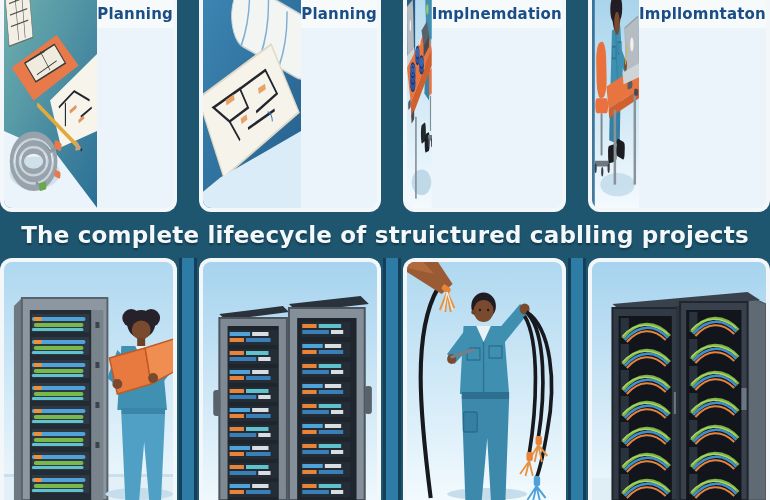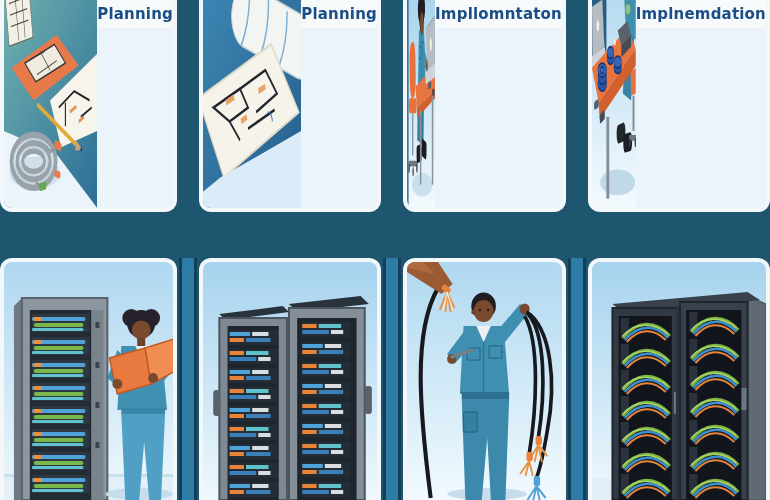--- a/index.html
+++ b/index.html
@@ -94,20 +94,74 @@
         <path d="M112,96 a8,8 0 0 1 8,8" stroke="#3E79B8" stroke-width="1.5" fill="none"></path>
         <path d="M40,88 l14,-5 M96,78 l12,-4 M66,104 l10,-4" stroke="#E8A468" stroke-width="5" fill="none"></path>
         <polygon points="30,152 170,112 170,178 0,178 0,164" fill="#D9ECF7"></polygon>
       </svg>
       <div class="panel-label">Planning</div>
     </div>
 
     <div class="card card-top">
       <svg class="scene" viewBox="0 0 170 178" preserveAspectRatio="none">
         <defs>
+          <linearGradient id="t4bg" x1="0" y1="0" x2="0" y2="1">
+            <stop offset="0" stop-color="#B6DBF0"></stop>
+              <stop offset="1" stop-color="#F4FAFE"></stop>
+          </linearGradient>
+        </defs>
+        <rect width="170" height="178" fill="url(#t4bg)"></rect>
+        <rect x="0" y="0" width="56" height="50" fill="#275C84"></rect>
+        <ellipse cx="100" cy="156" rx="68" ry="11" fill="#BFD9E8"></ellipse>
+        <g>
+          <polygon points="0,6 40,0 48,40 2,48" fill="#B6BDC2" stroke="#99A1A7"></polygon>
+          <circle cx="23" cy="22" r="5" fill="#F0F0EE"></circle>
+          <polygon points="0,48 50,40 56,52 0,62" fill="#CED4D8"></polygon>
+        </g>
+        <g>
+          <polygon points="126,0 170,0 170,34 132,26" fill="#3F8FB0"></polygon>
+          <ellipse cx="140" cy="8" rx="10" ry="5" fill="#8FBF8A" stroke="#5E8F5C"></ellipse>
+          <polygon points="134,26 164,32 152,86 120,80" fill="#3784A6"></polygon>
+          <rect x="96" y="106" width="34" height="16" rx="7" fill="#23262B" transform="rotate(-6 112 114)"></rect>
+          <rect x="122" y="114" width="34" height="16" rx="7" fill="#1B1E23" transform="rotate(-4 138 122)"></rect>
+        </g>
+        <g>
+          <polygon points="150,62 170,58 170,80 152,82" fill="#E8713D"></polygon>
+          <rect x="158" y="82" width="7" height="30" fill="#7E8890"></rect>
+          <path d="M146,118 H176" stroke="#6E7780" stroke-width="5" stroke-linecap="round"></path>
+          <circle cx="148" cy="122" r="4" fill="#383F47"></circle>
+            <circle cx="170" cy="122" r="4" fill="#383F47"></circle>
+        </g>
+        <polygon points="0,58 138,24 170,42 26,88" fill="#E8743F"></polygon>
+        <polygon points="26,88 170,42 170,56 30,102" fill="#D2602E"></polygon>
+        <rect x="56" y="100" width="11" height="70" fill="#848E96"></rect>
+        <g>
+          <ellipse cx="40" cy="72" rx="17" ry="6" fill="#2B55A4" stroke="#16356F" stroke-width="1.5"></ellipse>
+          <ellipse cx="40" cy="66" rx="17" ry="6" fill="#2B55A4" stroke="#16356F" stroke-width="1.5"></ellipse>
+          <ellipse cx="40" cy="60" rx="17" ry="6" fill="#3866B6" stroke="#16356F" stroke-width="1.5"></ellipse>
+          <ellipse cx="40" cy="60" rx="8" ry="3" fill="none" stroke="#16356F" stroke-width="1.5"></ellipse>
+          <ellipse cx="72" cy="50" rx="13" ry="5" fill="#2B55A4" stroke="#16356F" stroke-width="1.5"></ellipse>
+          <ellipse cx="72" cy="45" rx="13" ry="5" fill="#3866B6" stroke="#16356F" stroke-width="1.5"></ellipse>
+          <ellipse cx="100" cy="58" rx="15" ry="5" fill="#2B55A4" stroke="#16356F" stroke-width="1.5"></ellipse>
+          <ellipse cx="100" cy="53" rx="15" ry="5" fill="#3866B6" stroke="#16356F" stroke-width="1.5"></ellipse>
+        </g>
+        <g>
+          <polygon points="100,26 138,18 152,30 114,39" fill="#59616B"></polygon>
+          <polygon points="114,39 152,30 152,40 114,49" fill="#454C55"></polygon>
+        </g>
+        <ellipse cx="88" cy="36" rx="5" ry="3" fill="#EAE6DC"></ellipse>
+        <rect x="30" y="96" width="20" height="8" rx="3" fill="#454C55" transform="rotate(-14 40 100)"></rect>
+        <rect x="8" y="86" width="18" height="7" rx="3" fill="#565E66" transform="rotate(-10 17 89)"></rect>
+      </svg>
+      <div class="panel-label">Implnemdation</div>
+    </div>
+
+    <div class="card card-top">
+      <svg class="scene" viewBox="0 0 170 178" preserveAspectRatio="none">
+        <defs>
           <linearGradient id="t3bg" x1="0" y1="0" x2="0" y2="1">
             <stop offset="0" stop-color="#A9D4EC"></stop>
               <stop offset="1" stop-color="#F4FAFE"></stop>
           </linearGradient>
         </defs>
         <rect width="170" height="178" fill="url(#t3bg)"></rect>
         <rect x="0" y="0" width="10" height="178" fill="#26618C" opacity=".85"></rect>
         <ellipse cx="92" cy="158" rx="62" ry="10" fill="#BFD9E8" opacity=".8"></ellipse>
         <g>
           <rect x="16" y="36" width="36" height="48" rx="15" fill="#E8713D" transform="rotate(-6 34 60)"></rect>
@@ -141,76 +195,25 @@
           <polygon points="110,62 170,54 170,66 114,72" fill="#CED4D8"></polygon>
         </g>
         <rect x="128" y="70" width="18" height="6" rx="3" fill="#565E66" transform="rotate(-6 137 73)"></rect>
         <rect x="152" y="76" width="14" height="6" rx="3" fill="#454C54"></rect>
         <polygon points="100,38 122,52 118,62 98,52" fill="#3F8FB0"></polygon>
         <circle cx="121" cy="56" r="5" fill="#7A4A2E"></circle>
         <line x1="121" y1="54" x2="128" y2="38" stroke="#E2B039" stroke-width="3" stroke-linecap="round"></line>
       </svg>
       <div class="panel-label">Impllomntaton</div>
     </div>
-
-    <div class="card card-top">
-      <svg class="scene" viewBox="0 0 170 178" preserveAspectRatio="none">
-        <defs>
-          <linearGradient id="t4bg" x1="0" y1="0" x2="0" y2="1">
-            <stop offset="0" stop-color="#B6DBF0"></stop>
-              <stop offset="1" stop-color="#F4FAFE"></stop>
-          </linearGradient>
-        </defs>
-        <rect width="170" height="178" fill="url(#t4bg)"></rect>
-        <rect x="0" y="0" width="56" height="50" fill="#275C84"></rect>
-        <ellipse cx="100" cy="156" rx="68" ry="11" fill="#BFD9E8"></ellipse>
-        <g>
-          <polygon points="0,6 40,0 48,40 2,48" fill="#B6BDC2" stroke="#99A1A7"></polygon>
-          <circle cx="23" cy="22" r="5" fill="#F0F0EE"></circle>
-          <polygon points="0,48 50,40 56,52 0,62" fill="#CED4D8"></polygon>
-        </g>
-        <g>
-          <polygon points="126,0 170,0 170,34 132,26" fill="#3F8FB0"></polygon>
-          <ellipse cx="140" cy="8" rx="10" ry="5" fill="#8FBF8A" stroke="#5E8F5C"></ellipse>
-          <polygon points="134,26 164,32 152,86 120,80" fill="#3784A6"></polygon>
-          <rect x="96" y="106" width="34" height="16" rx="7" fill="#23262B" transform="rotate(-6 112 114)"></rect>
-          <rect x="122" y="114" width="34" height="16" rx="7" fill="#1B1E23" transform="rotate(-4 138 122)"></rect>
-        </g>
-        <g>
-          <polygon points="150,62 170,58 170,80 152,82" fill="#E8713D"></polygon>
-          <rect x="158" y="82" width="7" height="30" fill="#7E8890"></rect>
-          <path d="M146,118 H176" stroke="#6E7780" stroke-width="5" stroke-linecap="round"></path>
-          <circle cx="148" cy="122" r="4" fill="#383F47"></circle>
-            <circle cx="170" cy="122" r="4" fill="#383F47"></circle>
-        </g>
-        <polygon points="0,58 138,24 170,42 26,88" fill="#E8743F"></polygon>
-        <polygon points="26,88 170,42 170,56 30,102" fill="#D2602E"></polygon>
-        <rect x="56" y="100" width="11" height="70" fill="#848E96"></rect>
-        <g>
-          <ellipse cx="40" cy="72" rx="17" ry="6" fill="#2B55A4" stroke="#16356F" stroke-width="1.5"></ellipse>
-          <ellipse cx="40" cy="66" rx="17" ry="6" fill="#2B55A4" stroke="#16356F" stroke-width="1.5"></ellipse>
-          <ellipse cx="40" cy="60" rx="17" ry="6" fill="#3866B6" stroke="#16356F" stroke-width="1.5"></ellipse>
-          <ellipse cx="40" cy="60" rx="8" ry="3" fill="none" stroke="#16356F" stroke-width="1.5"></ellipse>
-          <ellipse cx="72" cy="50" rx="13" ry="5" fill="#2B55A4" stroke="#16356F" stroke-width="1.5"></ellipse>
-          <ellipse cx="72" cy="45" rx="13" ry="5" fill="#3866B6" stroke="#16356F" stroke-width="1.5"></ellipse>
-          <ellipse cx="100" cy="58" rx="15" ry="5" fill="#2B55A4" stroke="#16356F" stroke-width="1.5"></ellipse>
-          <ellipse cx="100" cy="53" rx="15" ry="5" fill="#3866B6" stroke="#16356F" stroke-width="1.5"></ellipse>
-        </g>
-        <g>
-          <polygon points="100,26 138,18 152,30 114,39" fill="#59616B"></polygon>
-          <polygon points="114,39 152,30 152,40 114,49" fill="#454C55"></polygon>
-        </g>
-        <ellipse cx="88" cy="36" rx="5" ry="3" fill="#EAE6DC"></ellipse>
-        <rect x="30" y="96" width="20" height="8" rx="3" fill="#454C55" transform="rotate(-14 40 100)"></rect>
-        <rect x="8" y="86" width="18" height="7" rx="3" fill="#565E66" transform="rotate(-10 17 89)"></rect>
-      </svg>
-      <div class="panel-label">Implnemdation</div>
-    </div>
   </div>
 
+  <div class="banner">
+    <div class="banner-text">The complete lifeecycle of struictured cablling projects</div>
+  </div>
 
   <div class="gap-bar gb1"></div>
   <div class="gap-bar gb2"></div>
   <div class="gap-bar gb3"></div>
 
   <div class="row row-bottom">
 
     <div class="card card-bottom">
       <svg class="scene" viewBox="0 0 170 238" preserveAspectRatio="none">
         <defs>

